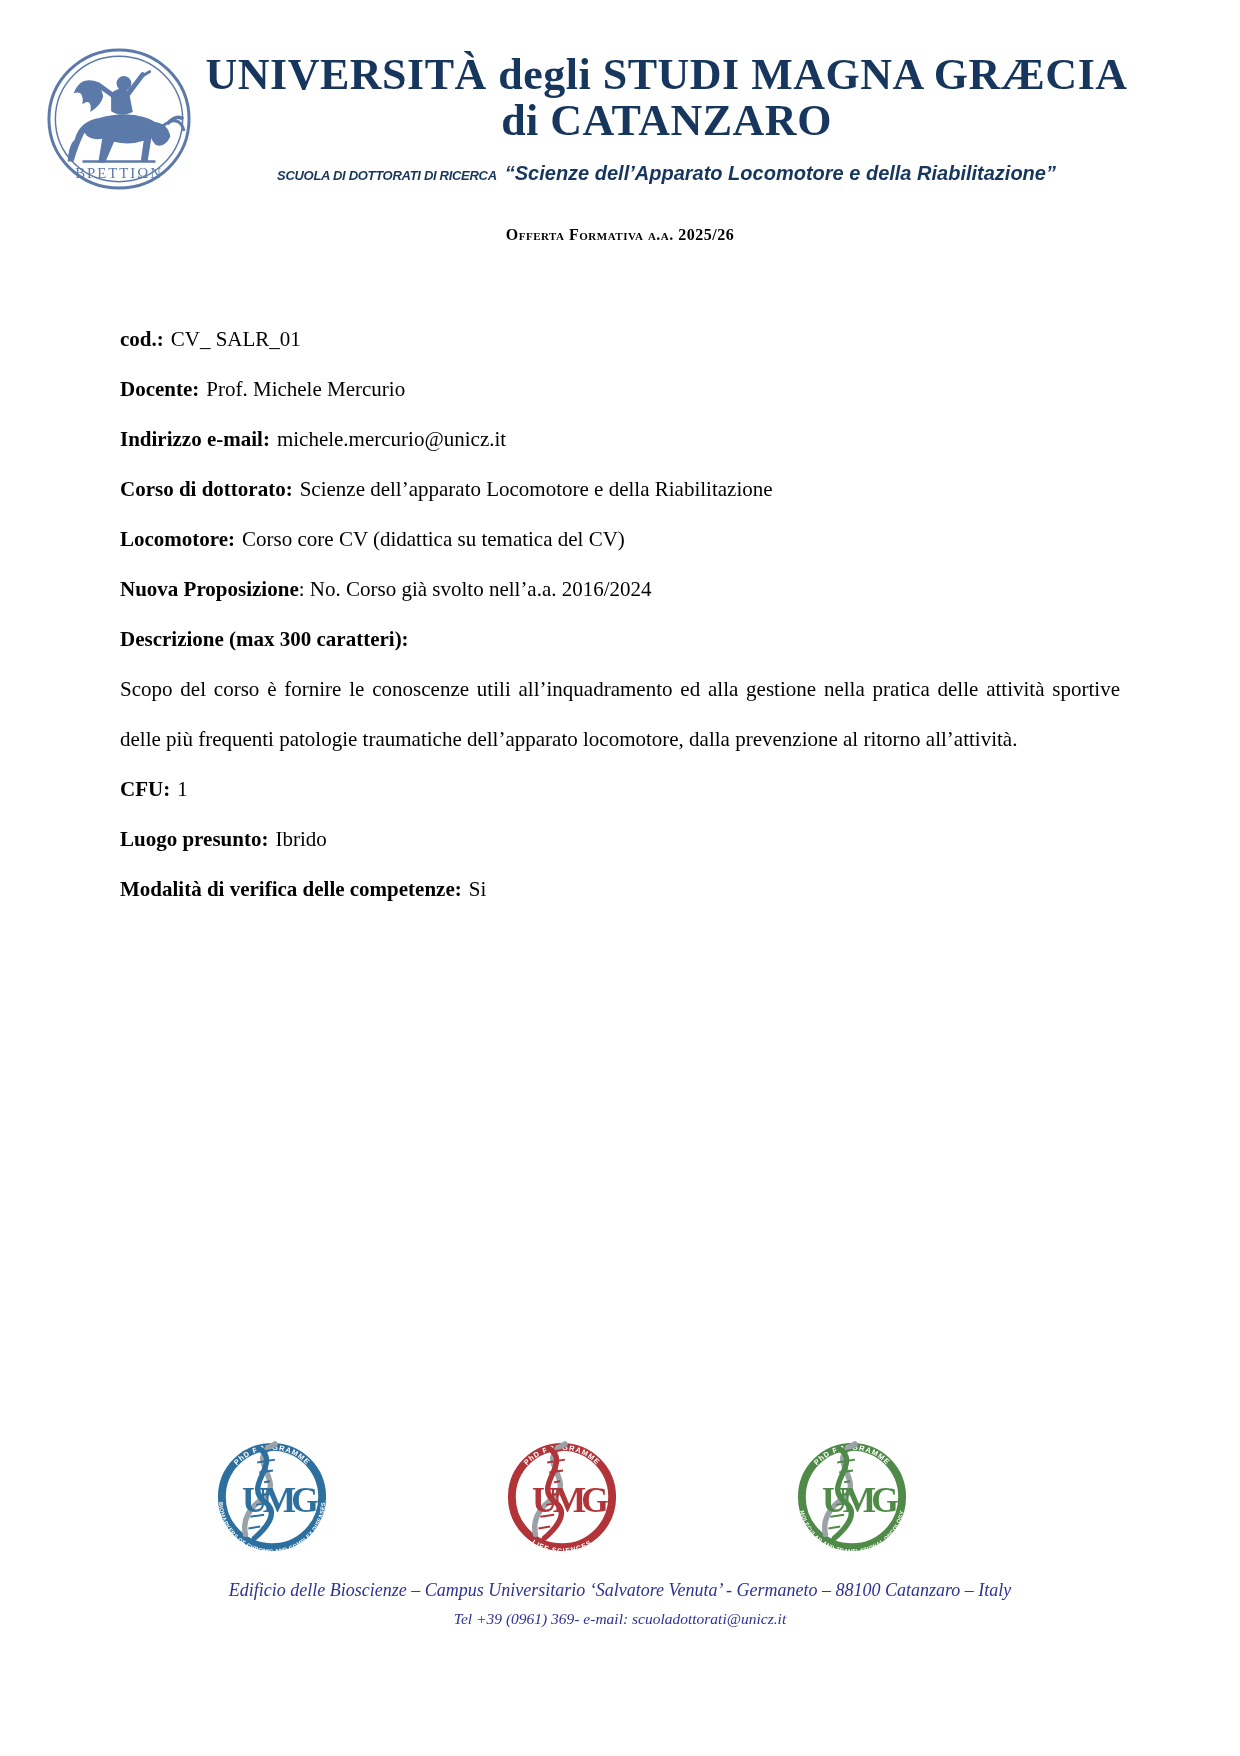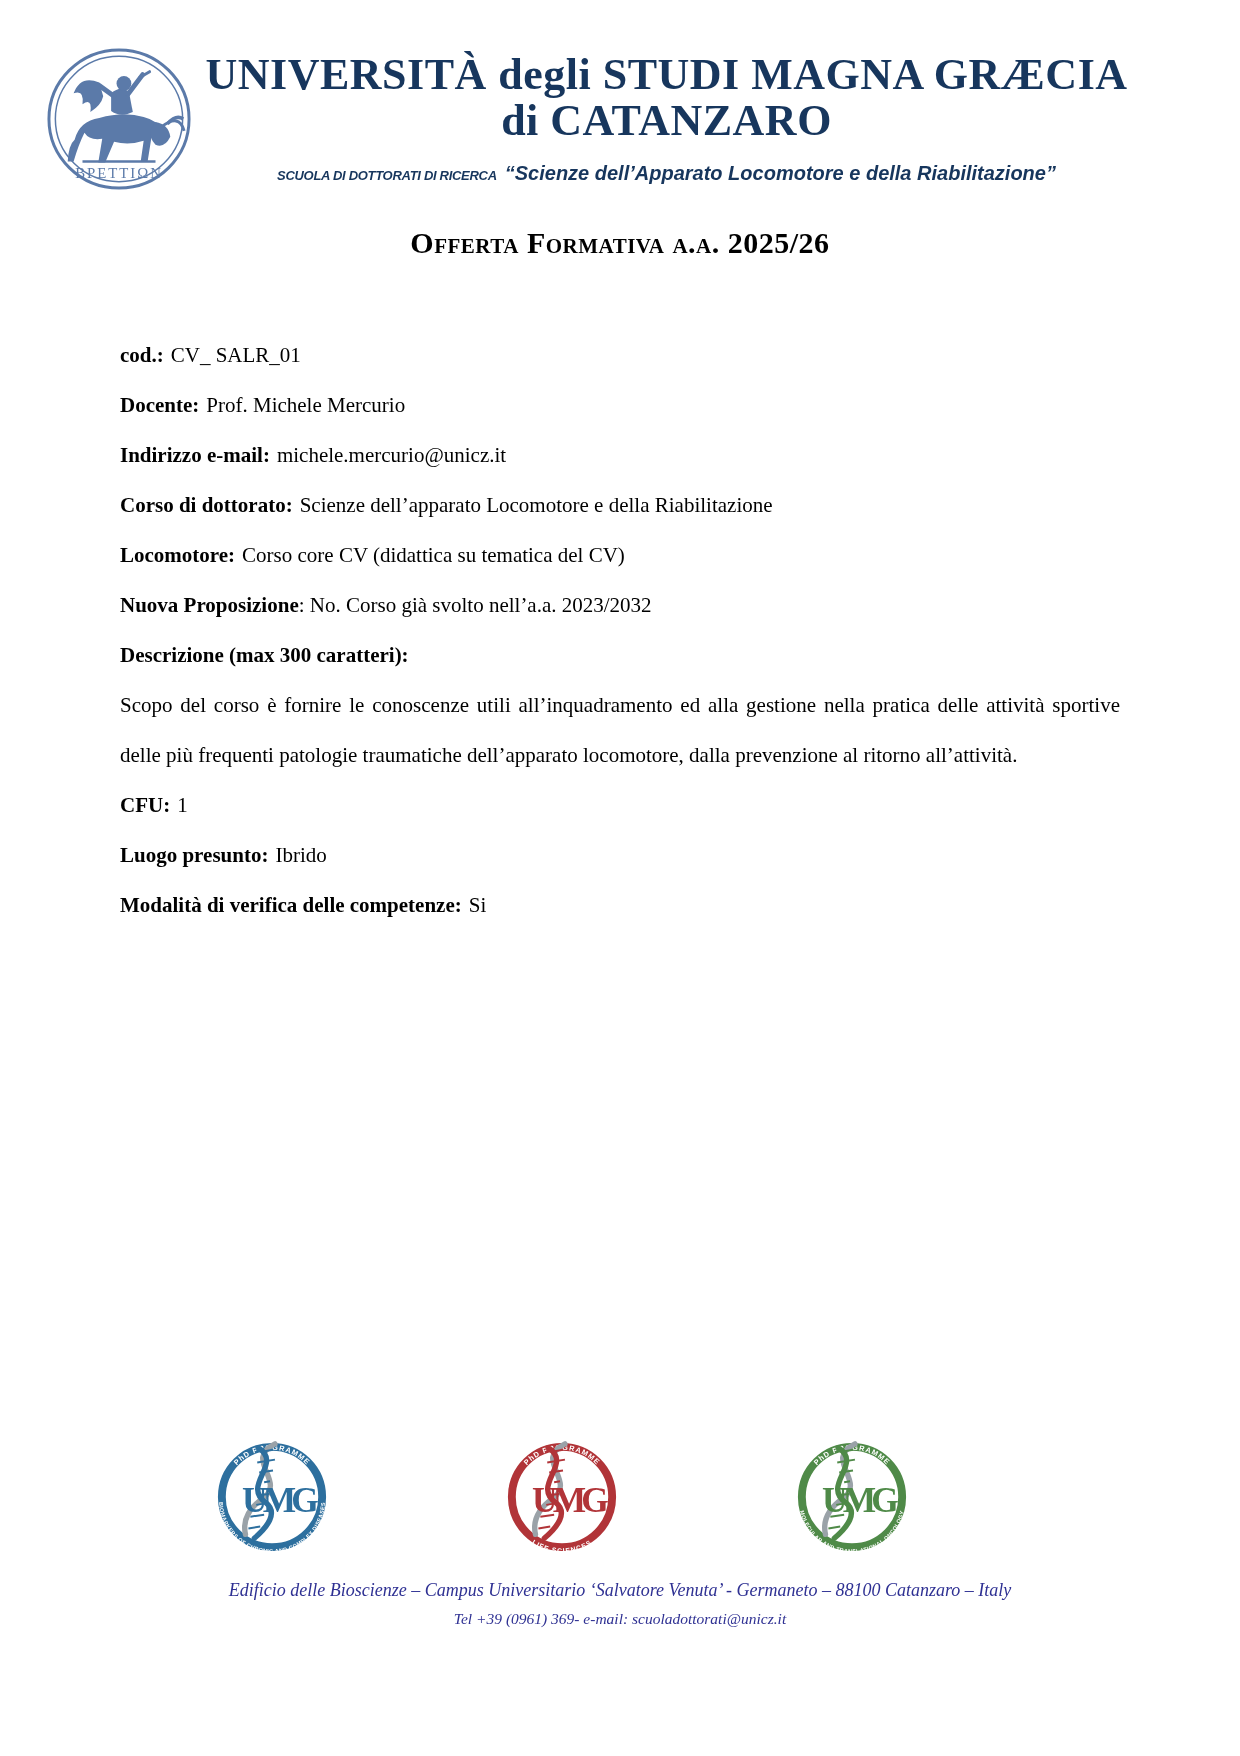--- a/index.html
+++ b/index.html
@@ -20,21 +20,21 @@
     margin:0 0 18px 0;
     font-size:44px;line-height:1.05;font-weight:bold;
     font-family:"Liberation Serif", serif;
     letter-spacing:.5px;
   }
   .school-line{font-family:"Liberation Sans", sans-serif;font-style:italic;font-weight:bold;color:var(--title,#17365d);}
   .school-prefix{font-size:13px;letter-spacing:-0.3px;margin-right:8px;}
   .school-name{font-size:20px;}
   .doc-title{
     text-align:center;margin-top:32px;
-    font-variant:small-caps;font-weight:bold;font-size:30px;
+    font-variant:small-caps;font-weight:bold;font-size:16px;
     letter-spacing:.5px;
   }
   
   .body{margin:70px 120px 0 120px;font-size:21px;}
   .field{margin:0;line-height:50px;}
   .lbl{font-weight:bold;margin-right:7px;}
   .field.tight .lbl{margin-right:0;}
   .desc{margin:0;line-height:50px;text-align:justify;}
   
   .footer{position:absolute;left:0;top:1438px;width:1240px;}
@@ -94,21 +94,21 @@
   </div>
 
   <div class="doc-title">Offerta Formativa a.a. 2025/26</div>
 
   <div class="body">
     <p class="field"><span class="lbl">cod.:</span><span>CV_ SALR_01</span></p>
     <p class="field"><span class="lbl">Docente:</span><span>Prof. Michele Mercurio</span></p>
     <p class="field"><span class="lbl">Indirizzo e-mail:</span><span>michele.mercurio@unicz.it</span></p>
     <p class="field"><span class="lbl">Corso di dottorato:</span><span>Scienze dell’apparato Locomotore e della Riabilitazione</span></p>
     <p class="field"><span class="lbl">Locomotore:</span><span>Corso core CV (didattica su tematica del CV)</span></p>
-    <p class="field tight"><span class="lbl">Nuova Proposizione</span><span>: No. Corso già svolto nell’a.a. 2023/2032</span></p>
+    <p class="field tight"><span class="lbl">Nuova Proposizione</span><span>: No. Corso già svolto nell’a.a. 2016/2024</span></p>
     <p class="field"><span class="lbl">Descrizione (max 300 caratteri):</span><span></span></p>
     <p class="desc">Scopo del corso è fornire le conoscenze utili all’inquadramento ed alla gestione nella pratica delle attività sportive delle più frequenti patologie traumatiche dell’apparato locomotore, dalla prevenzione al ritorno all’attività.</p>
     <p class="field"><span class="lbl">CFU:</span><span>1</span></p>
     <p class="field"><span class="lbl">Luogo presunto:</span><span>Ibrido</span></p>
     <p class="field"><span class="lbl">Modalità di verifica delle competenze:</span><span>Si</span></p>
   </div>
 
   <div class="footer" style="--ftc: #2f3193;">
     <div class="logos">
 

